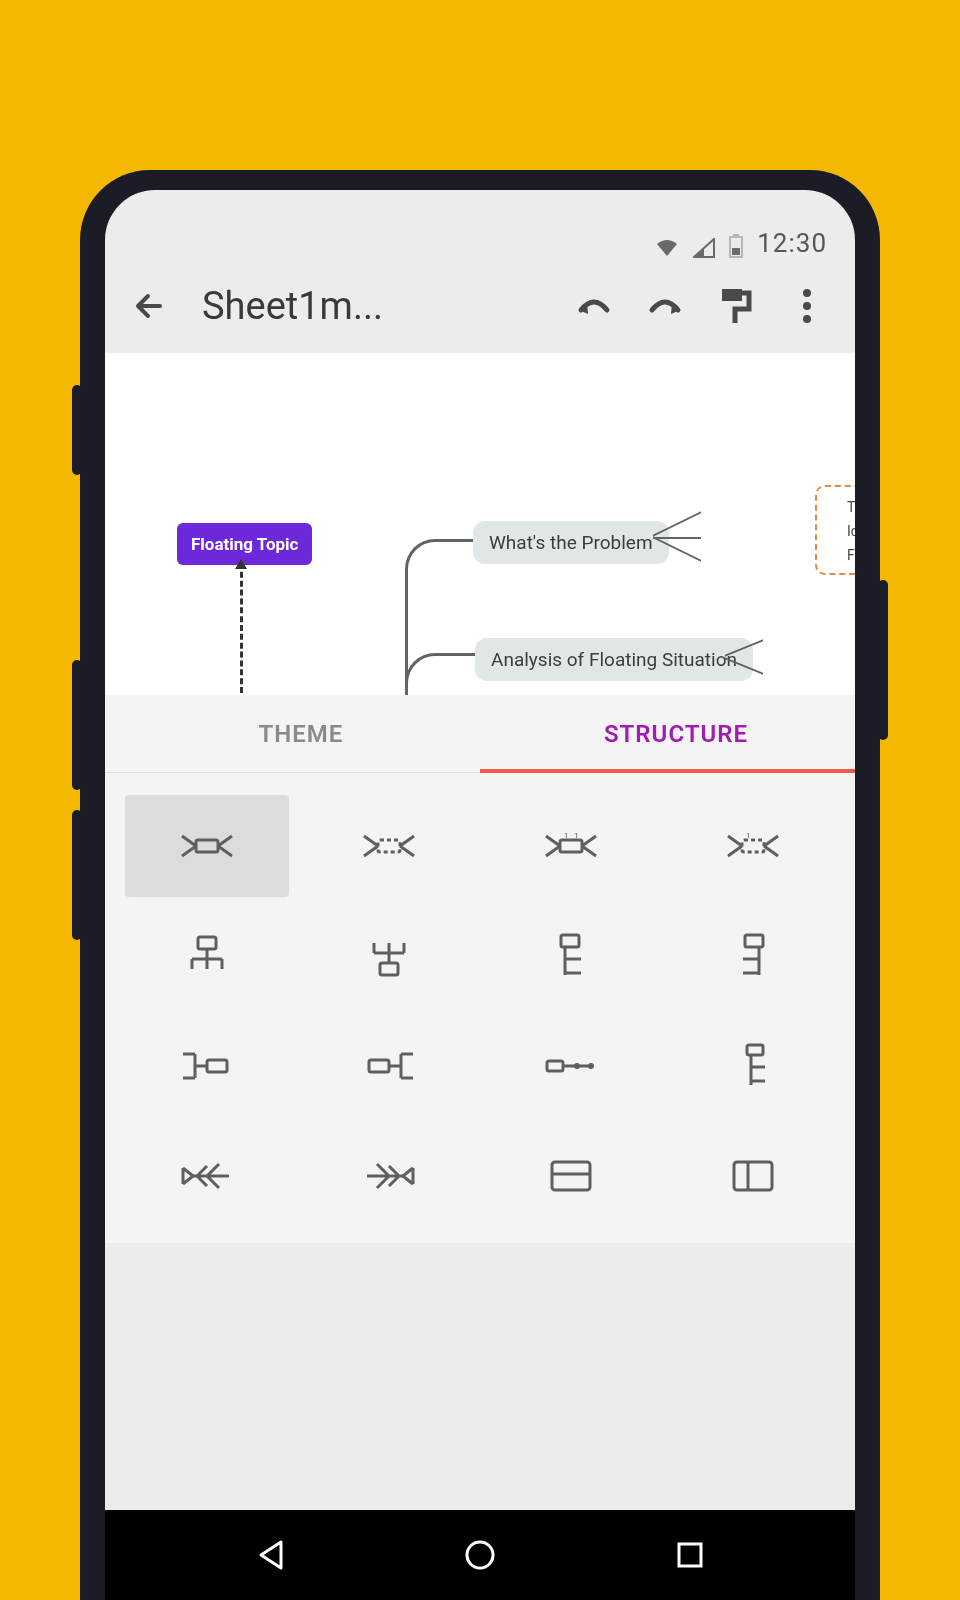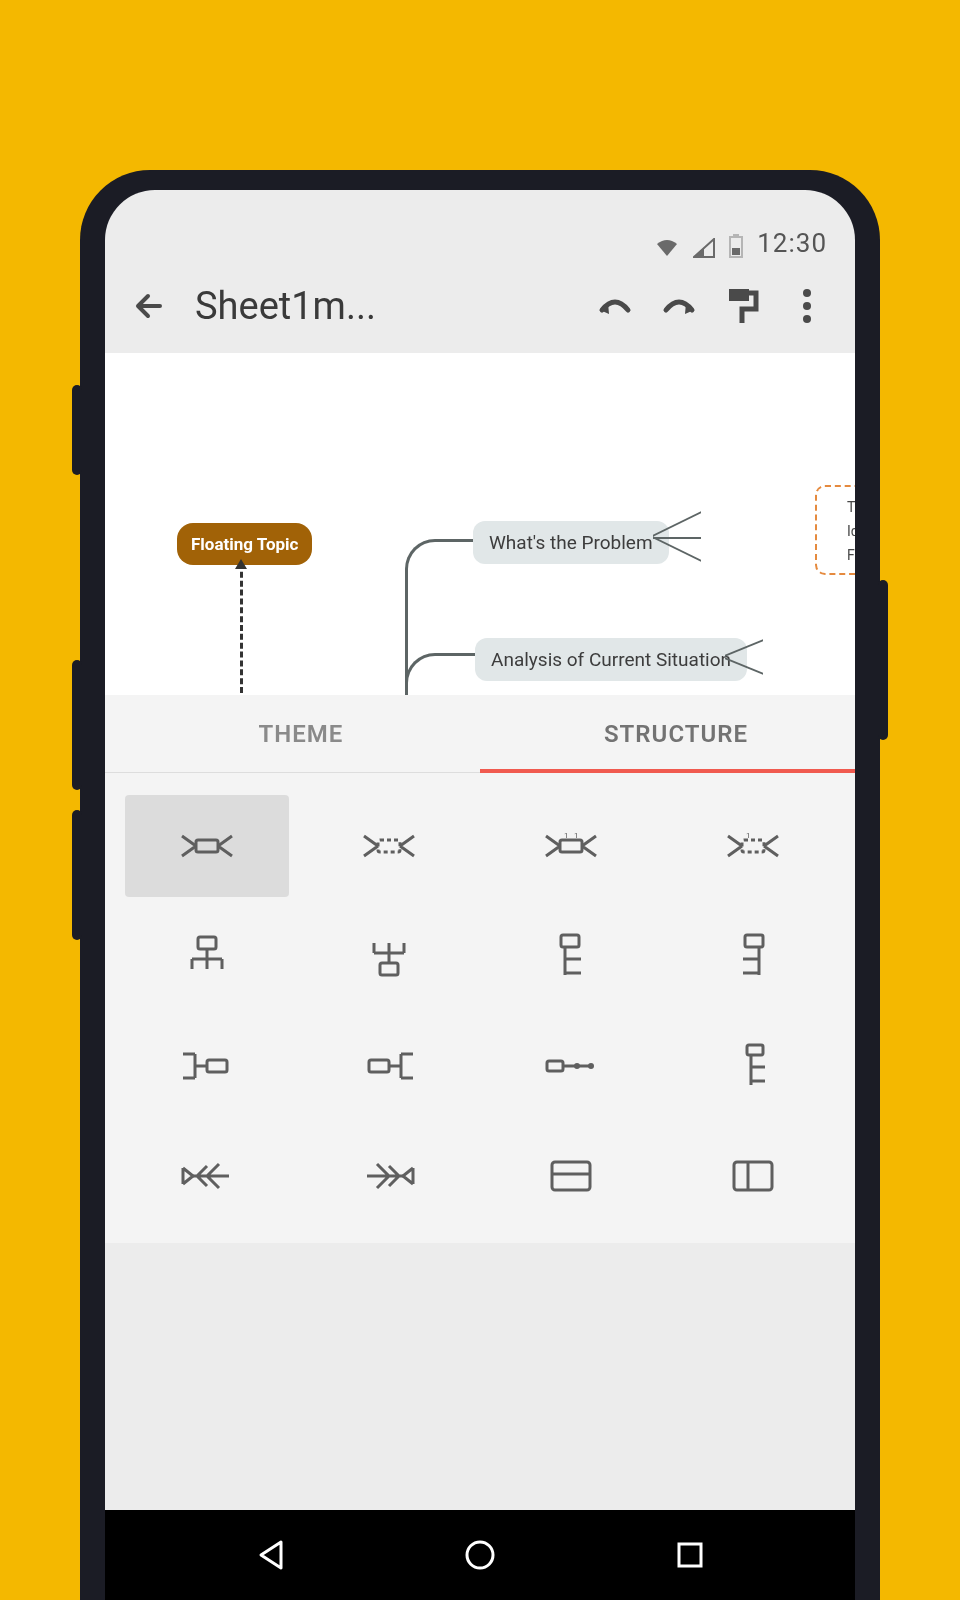--- a/index.html
+++ b/index.html
@@ -64,21 +64,21 @@
 
 .wifi-icon, .cell-icon, .battery-icon { display: inline-flex; }
 
 
 .app-bar {
   height: 95px;
   background: #ececec;
   display: flex;
   align-items: center;
   padding: 0 20px;
-  gap: 8px;
+  gap: 15px;
 }
 .app-bar .back { width: 50px; display:flex; justify-content:center; }
 .app-bar .title {
   font-size: 38px;
   color: #3a3a3a;
   margin-left: 12px;
   flex: 1;
   white-space: nowrap;
   overflow: hidden;
 }
@@ -89,26 +89,26 @@
   background: #fff;
   height: 342px;
   position: relative;
   overflow: hidden;
 }
 
 .floating-topic {
   position: absolute;
   top: 170px;
   left: 72px;
-  background: #a16207;
+  background: #6d28d9;
   color: #fff;
   font-size: 17px;
   font-weight: 700;
   padding: 11px 14px;
-  border-radius: 16px;
+  border-radius: 6px;
 }
 .dashed-up {
   position: absolute;
   top: 210px;
   left: 135px;
   width: 0;
   height: 130px;
   border-left: 3px dashed #333;
 }
 .arrow-head-up {
@@ -206,21 +206,21 @@
   display: flex;
   align-items: center;
   justify-content: center;
   font-size: 24px;
   font-weight: 600;
   letter-spacing: 1px;
   color: #8a8a8a;
   position: relative;
   padding-left: 17px;
 }
-.tab.active { color: #737373; }
+.tab.active { color: #a21caf; }
 .tab.active::after {
   content: "";
   position: absolute;
   bottom: -1px; left: 0; right: 0;
   height: 4px;
   background: #f05a4f;
 }
 
 
 .structure-grid {
@@ -338,21 +338,21 @@
       <div class="node problem">What's the Problem</div>
       <div class="branch-out"></div>
       <div class="branch-mid"></div>
       <div class="dashed-box"></div>
       <div class="sub-list">
         <div>Th</div>
         <div>Id</div>
         <div>Fi</div>
       </div>
 
-      <div class="node analysis">Analysis of Current Situation</div>
+      <div class="node analysis">Analysis of Floating Situation</div>
       <div class="branch-out2"></div>
     </div>
 
     <div class="tabs">
       <div class="tab">THEME</div>
       <div class="tab active">STRUCTURE</div>
     </div>
 
     <div class="structure-grid">
 

